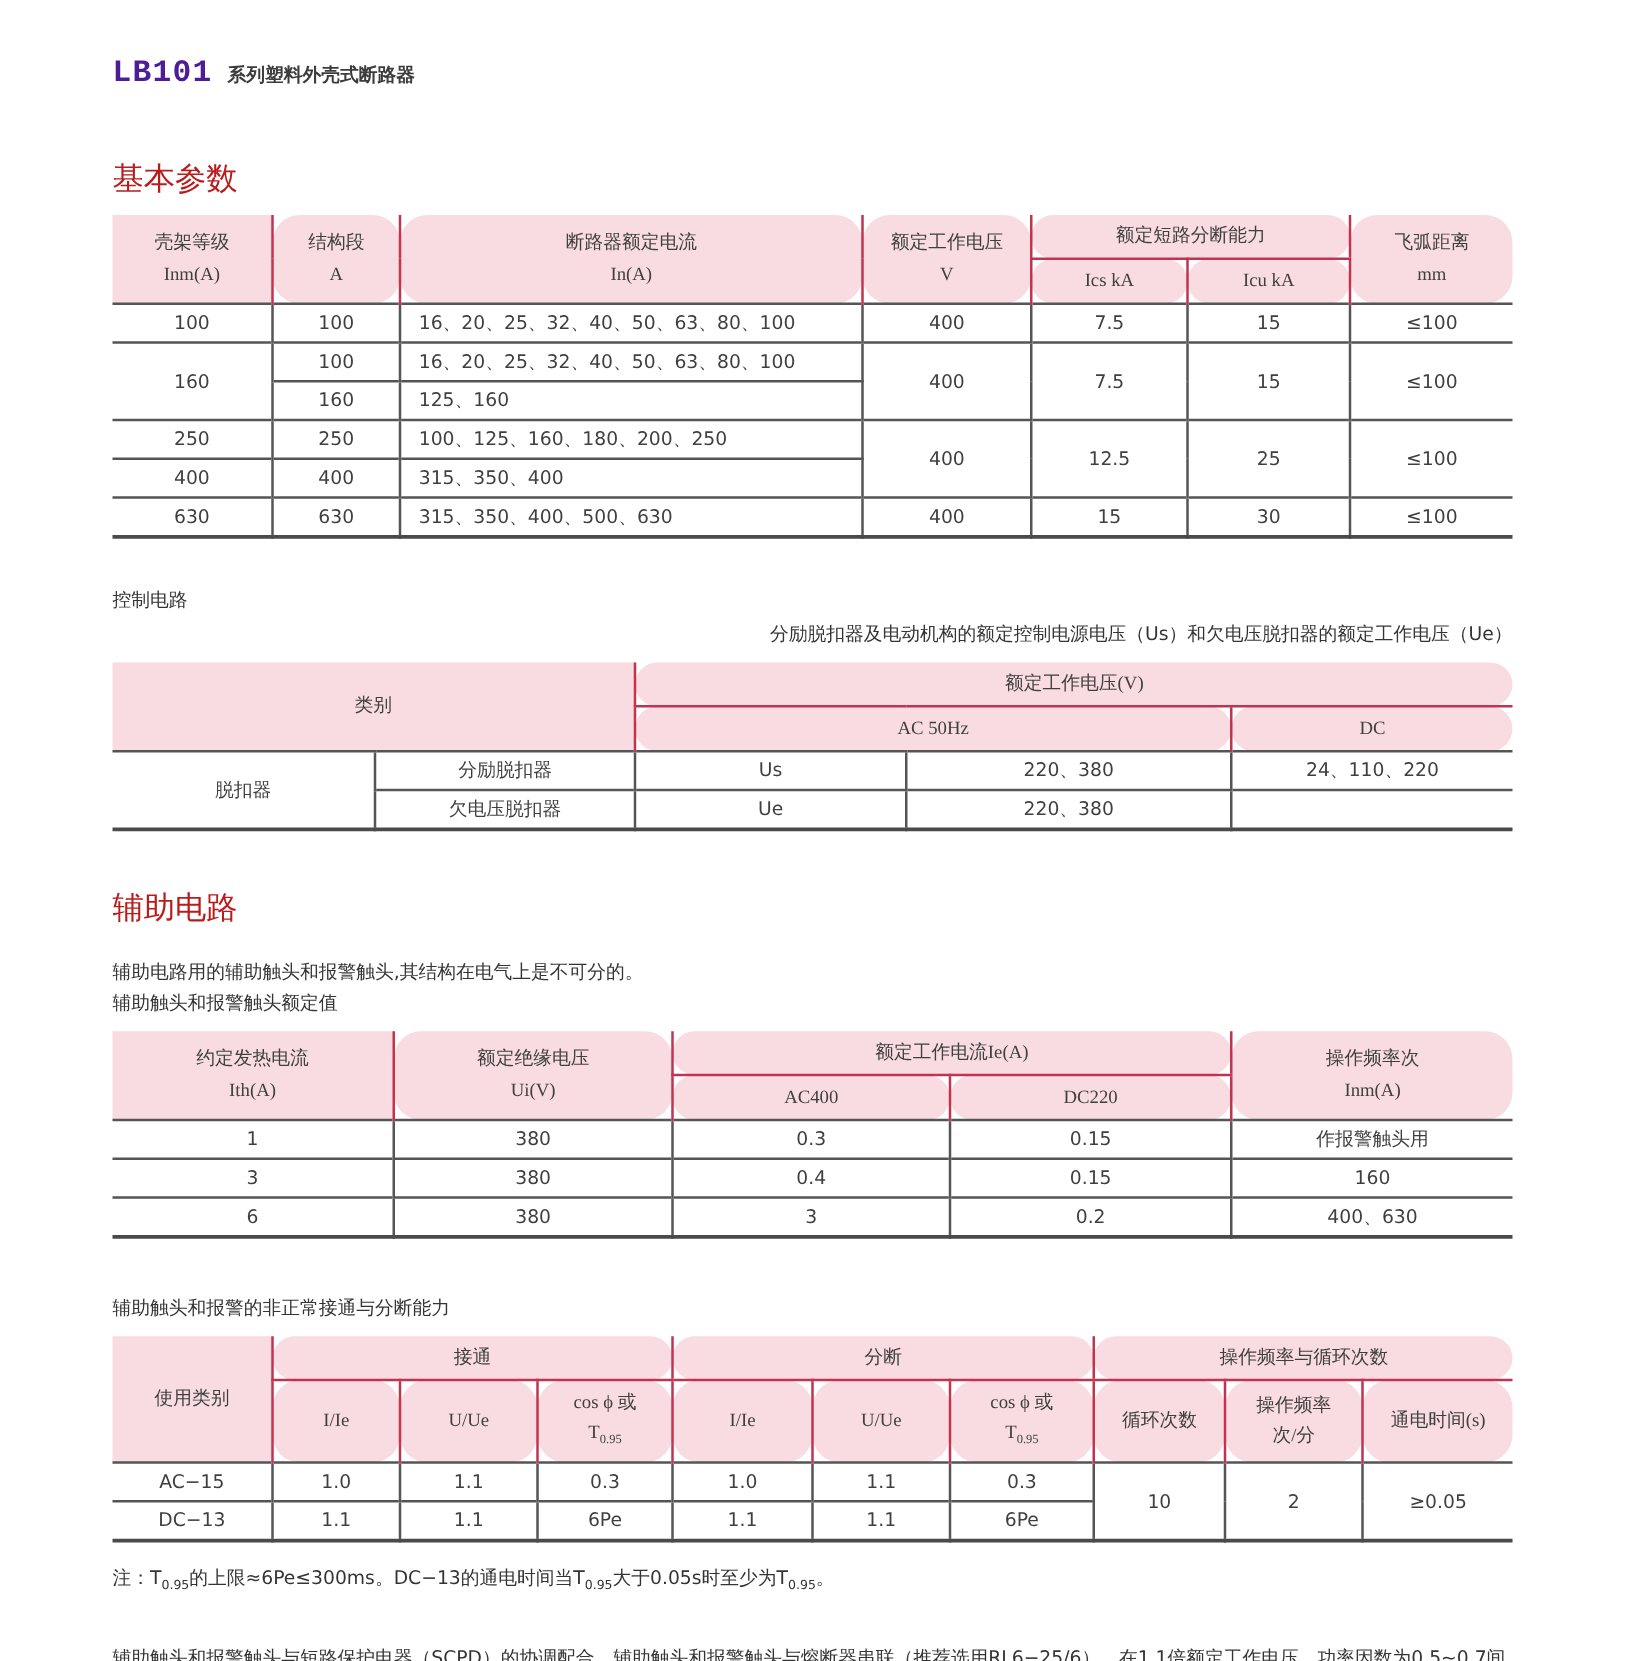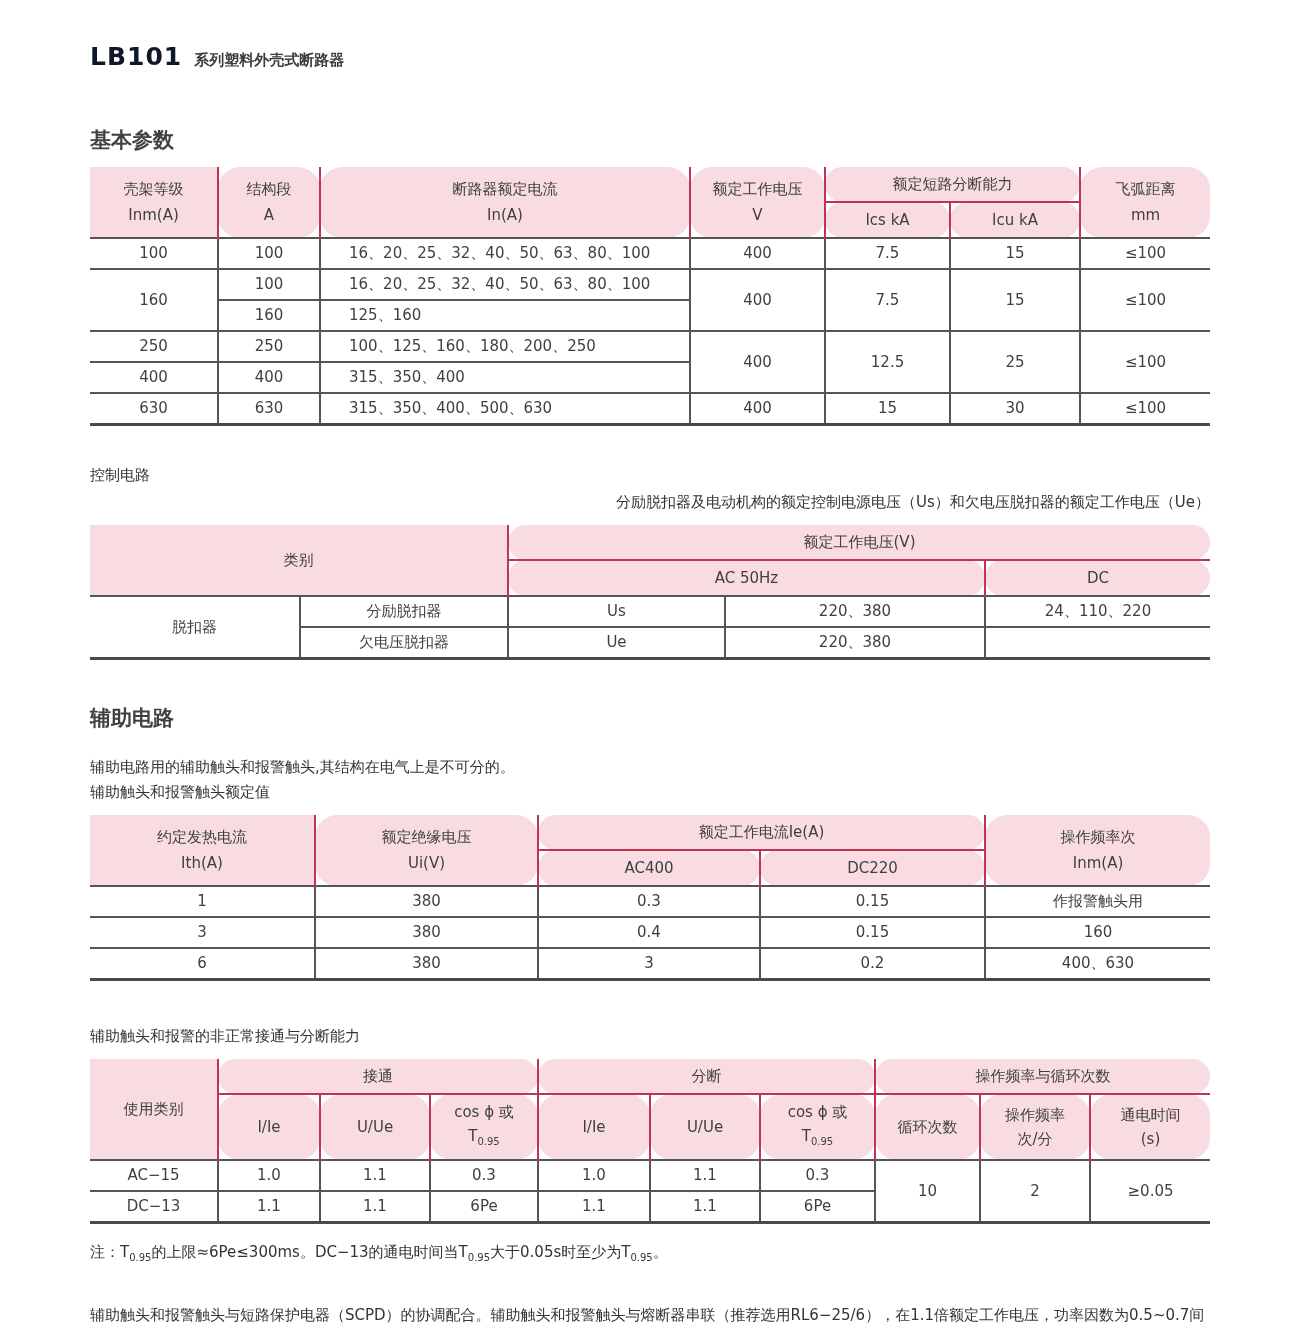--- a/index.html
+++ b/index.html
@@ -8,23 +8,23 @@
     width: 1300px;
     height: 1329px;
     font-family: "DejaVu Sans", "Liberation Sans", sans-serif;
     color: #3f3f3f;
     overflow: hidden;
   }
   .page { padding: 33px 90px 0 90px; width: 1300px; }
 
   
   .doc-title { margin-top: 2px; }
-  .title-code { color: #0f172a; font-size: 25px; font-weight: bold; letter-spacing: 1px; }
+  .title-code { color: #4c1d95; font-size: 25px; font-weight: bold; letter-spacing: 1px; font-family: Liberation Mono, monospace; }
   .title-rest { color: #3c3c3c; font-size: 15px; font-weight: bold; margin-left: 12px; }
-  .sec-heading { color: #404040; font-size: 21px; font-weight: bold; }
+  .sec-heading { color: #b91c1c; font-size: 25px; font-weight: normal; }
   .sec-basic { margin-top: 53px; }
   .sec-aux { margin-top: 44px; }
   .caption { font-size: 15px; color: #343434; }
   .cap-main { margin-top: 27px; }
   .cap-control { margin-top: 40px; }
   .cap-control-desc { margin-top: 8px; text-align: right; }
   .cap-aux-desc { margin-top: 26px; }
   .cap-aux-sub { margin-top: 6px; }
   .cap-t4 { margin-top: 46px; }
 
@@ -37,33 +37,34 @@
     font-size: 15px;
     color: #3f3f3f;
   }
   .tbl { margin-top: 13px; }
   .tbl th {
     background: #f8dce1;
     font-weight: normal;
     padding: 5px 20px;
     line-height: 24px;
     text-align: center;
+    font-family: Liberation Serif, serif;
   }
   .tbl td {
     border-top: 2px solid #555555;
     border-left: 2px solid #555555;
     text-align: center;
     padding: 3px 6px;
     line-height: 23px;
     background: #ffffff;
   }
   .tbl td.el, .tbl th.el { border-left: none; }
   .tbl th.rl { border-left: 2px solid #c23350; border-radius: 22px; }
   .tbl th.rb { border-bottom: 2px solid #c23350; }
-  .tbl td.left { text-align: left; padding-left: 28px; }
+  .tbl td.left { text-align: left; padding-left: 14px; }
   .h2line div { line-height: 26px; }
   .cos sub { font-size: 10px; }
 
   .note-line { margin-top: 19px; font-size: 15px; color: #343434; }
   .note-line sub { font-size: 10px; }
   .footer-para {
     margin-top: 37px;
     font-size: 15px;
     color: #343434;
     line-height: 30px;

